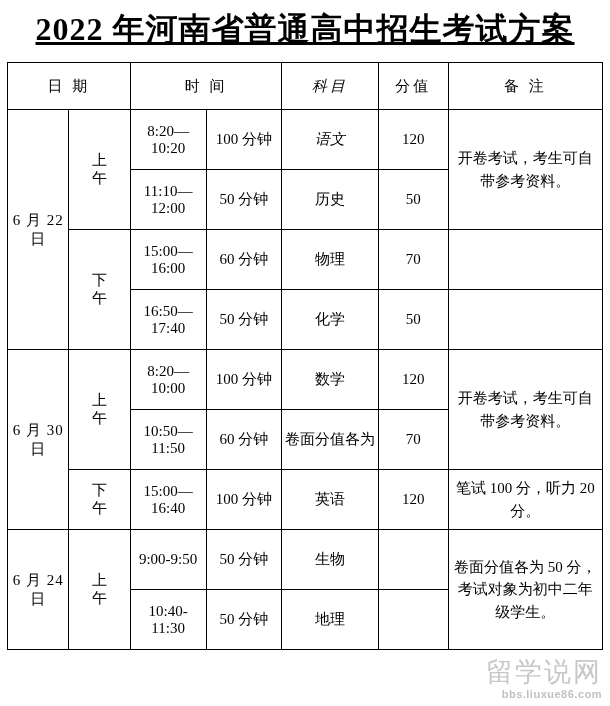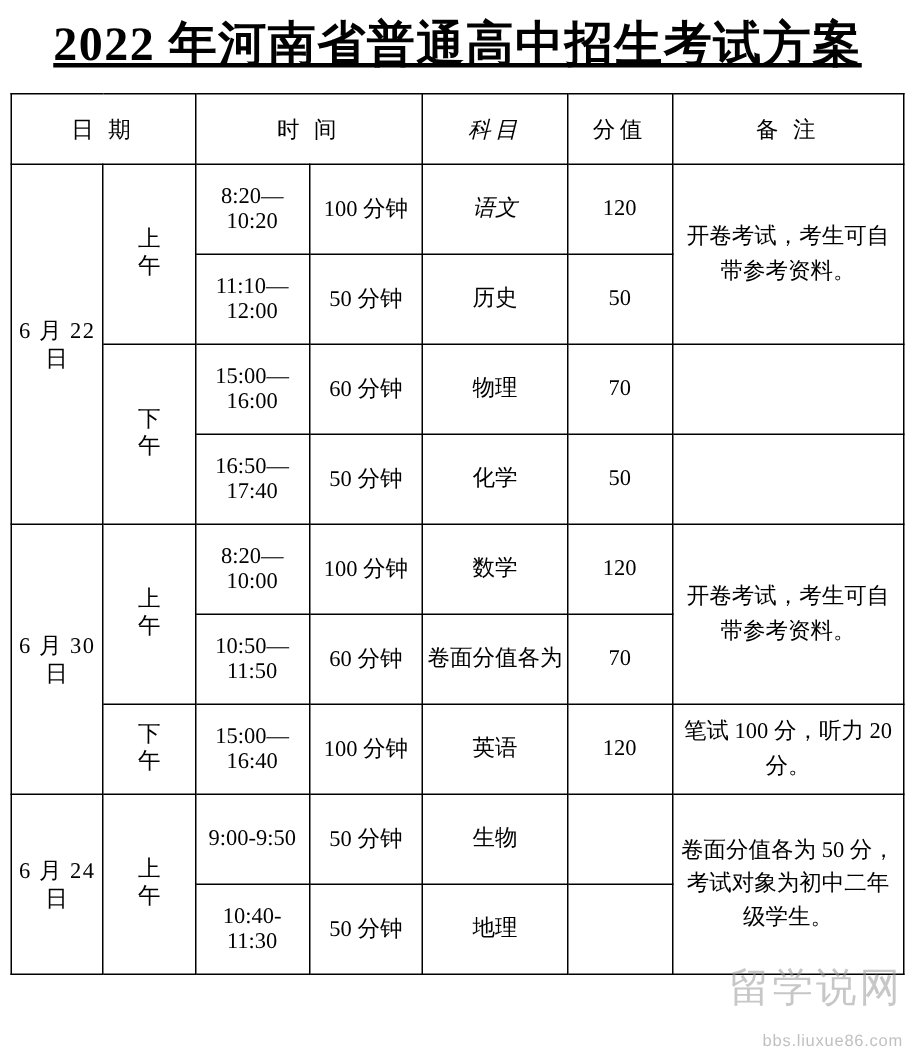--- a/index.html
+++ b/index.html
@@ -97,21 +97,22 @@
     color: #9a9a9a;
     letter-spacing: 2px;
     font-family: "Liberation Serif", "DejaVu Serif", serif;
     line-height: 1;
   }
   .watermark .wm-sub {
     font-size: 11px;
     color: #8d8d8d;
     letter-spacing: 0.5px;
     font-family: "Liberation Sans", sans-serif;
-    margin-top: 16px;
+    margin-top: 2px;
+    font-weight: bold;
   }
 </style>
 </head>
 <body>
 
 <div class="page">
 
   <div class="doc-title">2022 年河南省普通高中招生考试方案</div>
 
   <table class="schedule">

